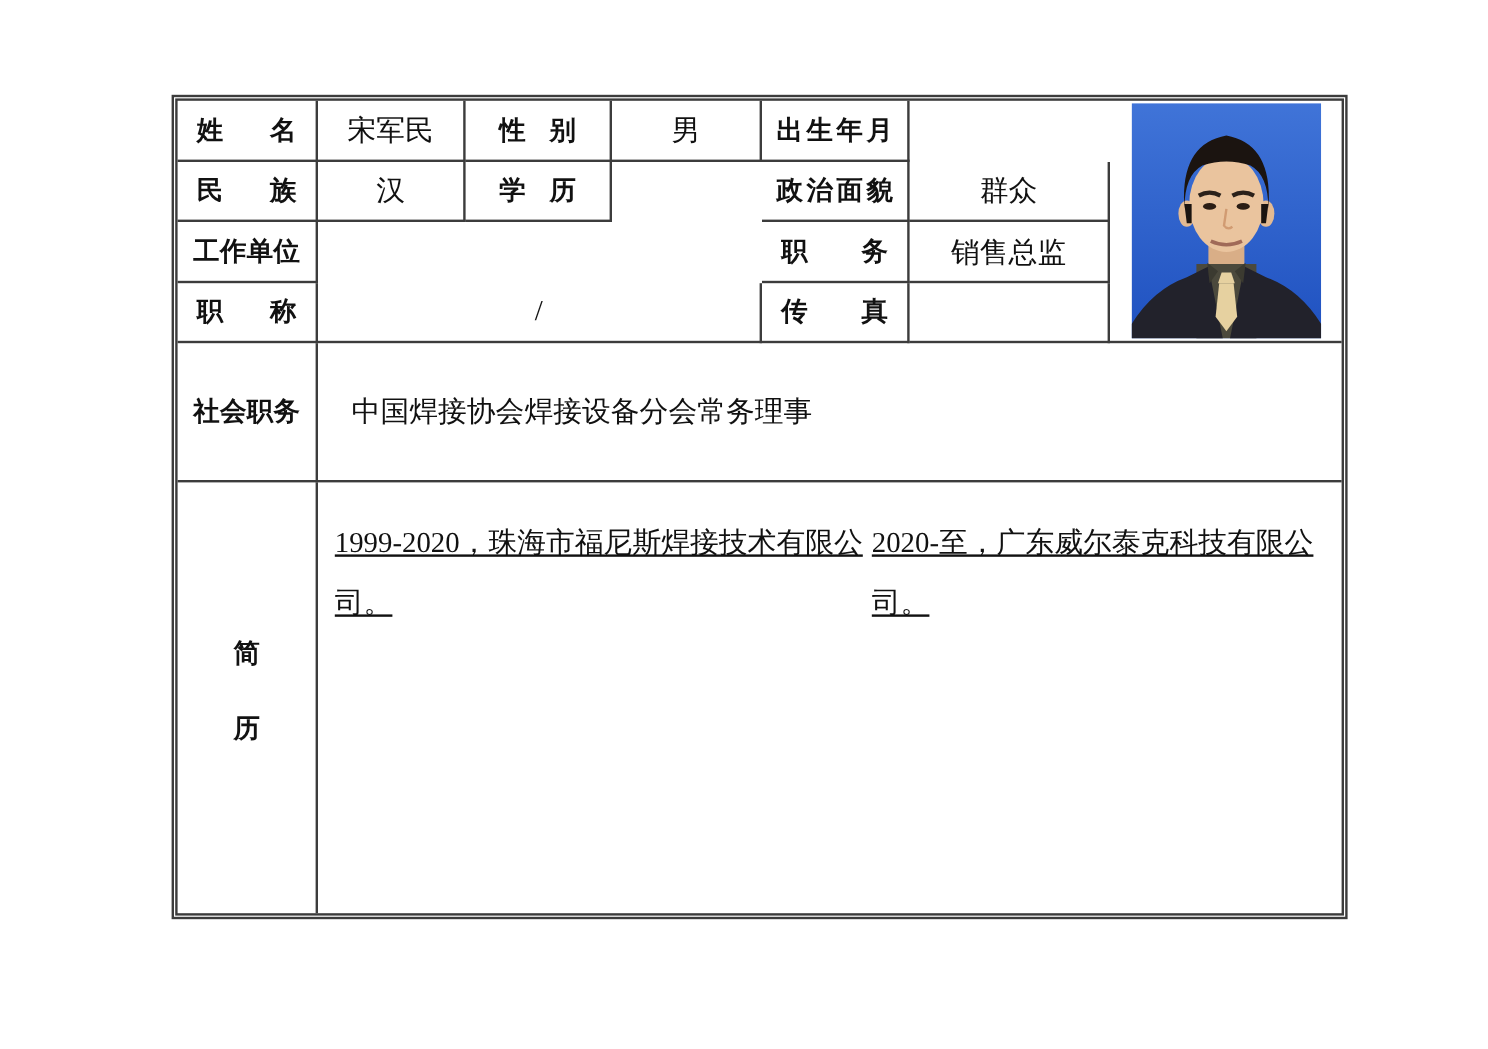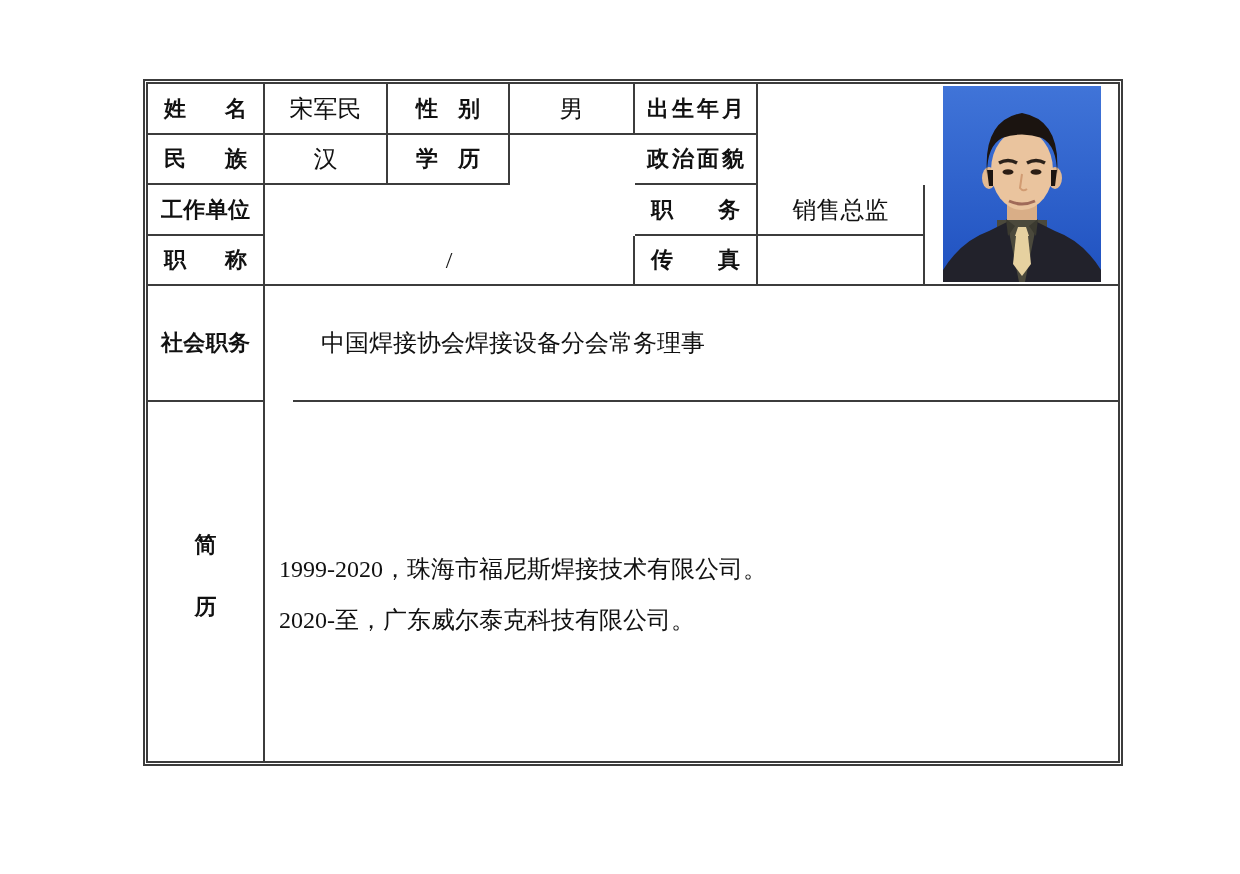--- a/index.html
+++ b/index.html
@@ -37,23 +37,23 @@
   .pad-c{padding:0 28px;}   
   .pad-d{padding:0 12px;}   
 
   .g1{grid-column:1}.g2{grid-column:2}.g3{grid-column:3}.g4{grid-column:4}
   .g5{grid-column:5}.g6{grid-column:6}
   .g2s3{grid-column:2/5}
   .g2s6{grid-column:2/8}
   .r1{grid-row:1}.r2{grid-row:2}.r3{grid-row:3}.r4{grid-row:4}.r5{grid-row:5}.r6{grid-row:6}
   .photo-cell{grid-column:7;grid-row:1/5;}
 
-  .soc{justify-content:flex-start;padding-left:28px;margin-left:28px;}
-  .bio{flex-direction:column;align-items:flex-start;justify-content:center;
-       padding:26px 10px 0 14px;line-height:2.1;}
+  .soc{justify-content:flex-start;padding-left:28px;}
+  .bio{flex-direction:row;align-items:flex-start;justify-content:center;
+       padding:26px 10px 0 14px;line-height:2.1;text-decoration:underline;}
   .spread-v{display:flex;flex-direction:column;align-items:center;
        justify-content:space-between;height:92px;margin-bottom:12px;}
 </style>
 </head>
 <body>
 
 <div class="page">
   <div class="tbl-wrap">
     <div class="tbl">
 
@@ -138,20 +138,21 @@
           </span>
       </div>
       <div class="cell lbl g5 r2">
         <span class="spread pad-d">
             <span>政</span>
             <span>治</span>
             <span>面</span>
             <span>貌</span>
           </span>
       </div>
+      <div class="cell g6 r2">群众</div>
 
       <div class="cell lbl g1 r3">
         <span class="spread pad-b">
             <span>工</span>
             <span>作</span>
             <span>单</span>
             <span>位</span>
           </span>
       </div>
       <div class="cell lbl g5 r3">

